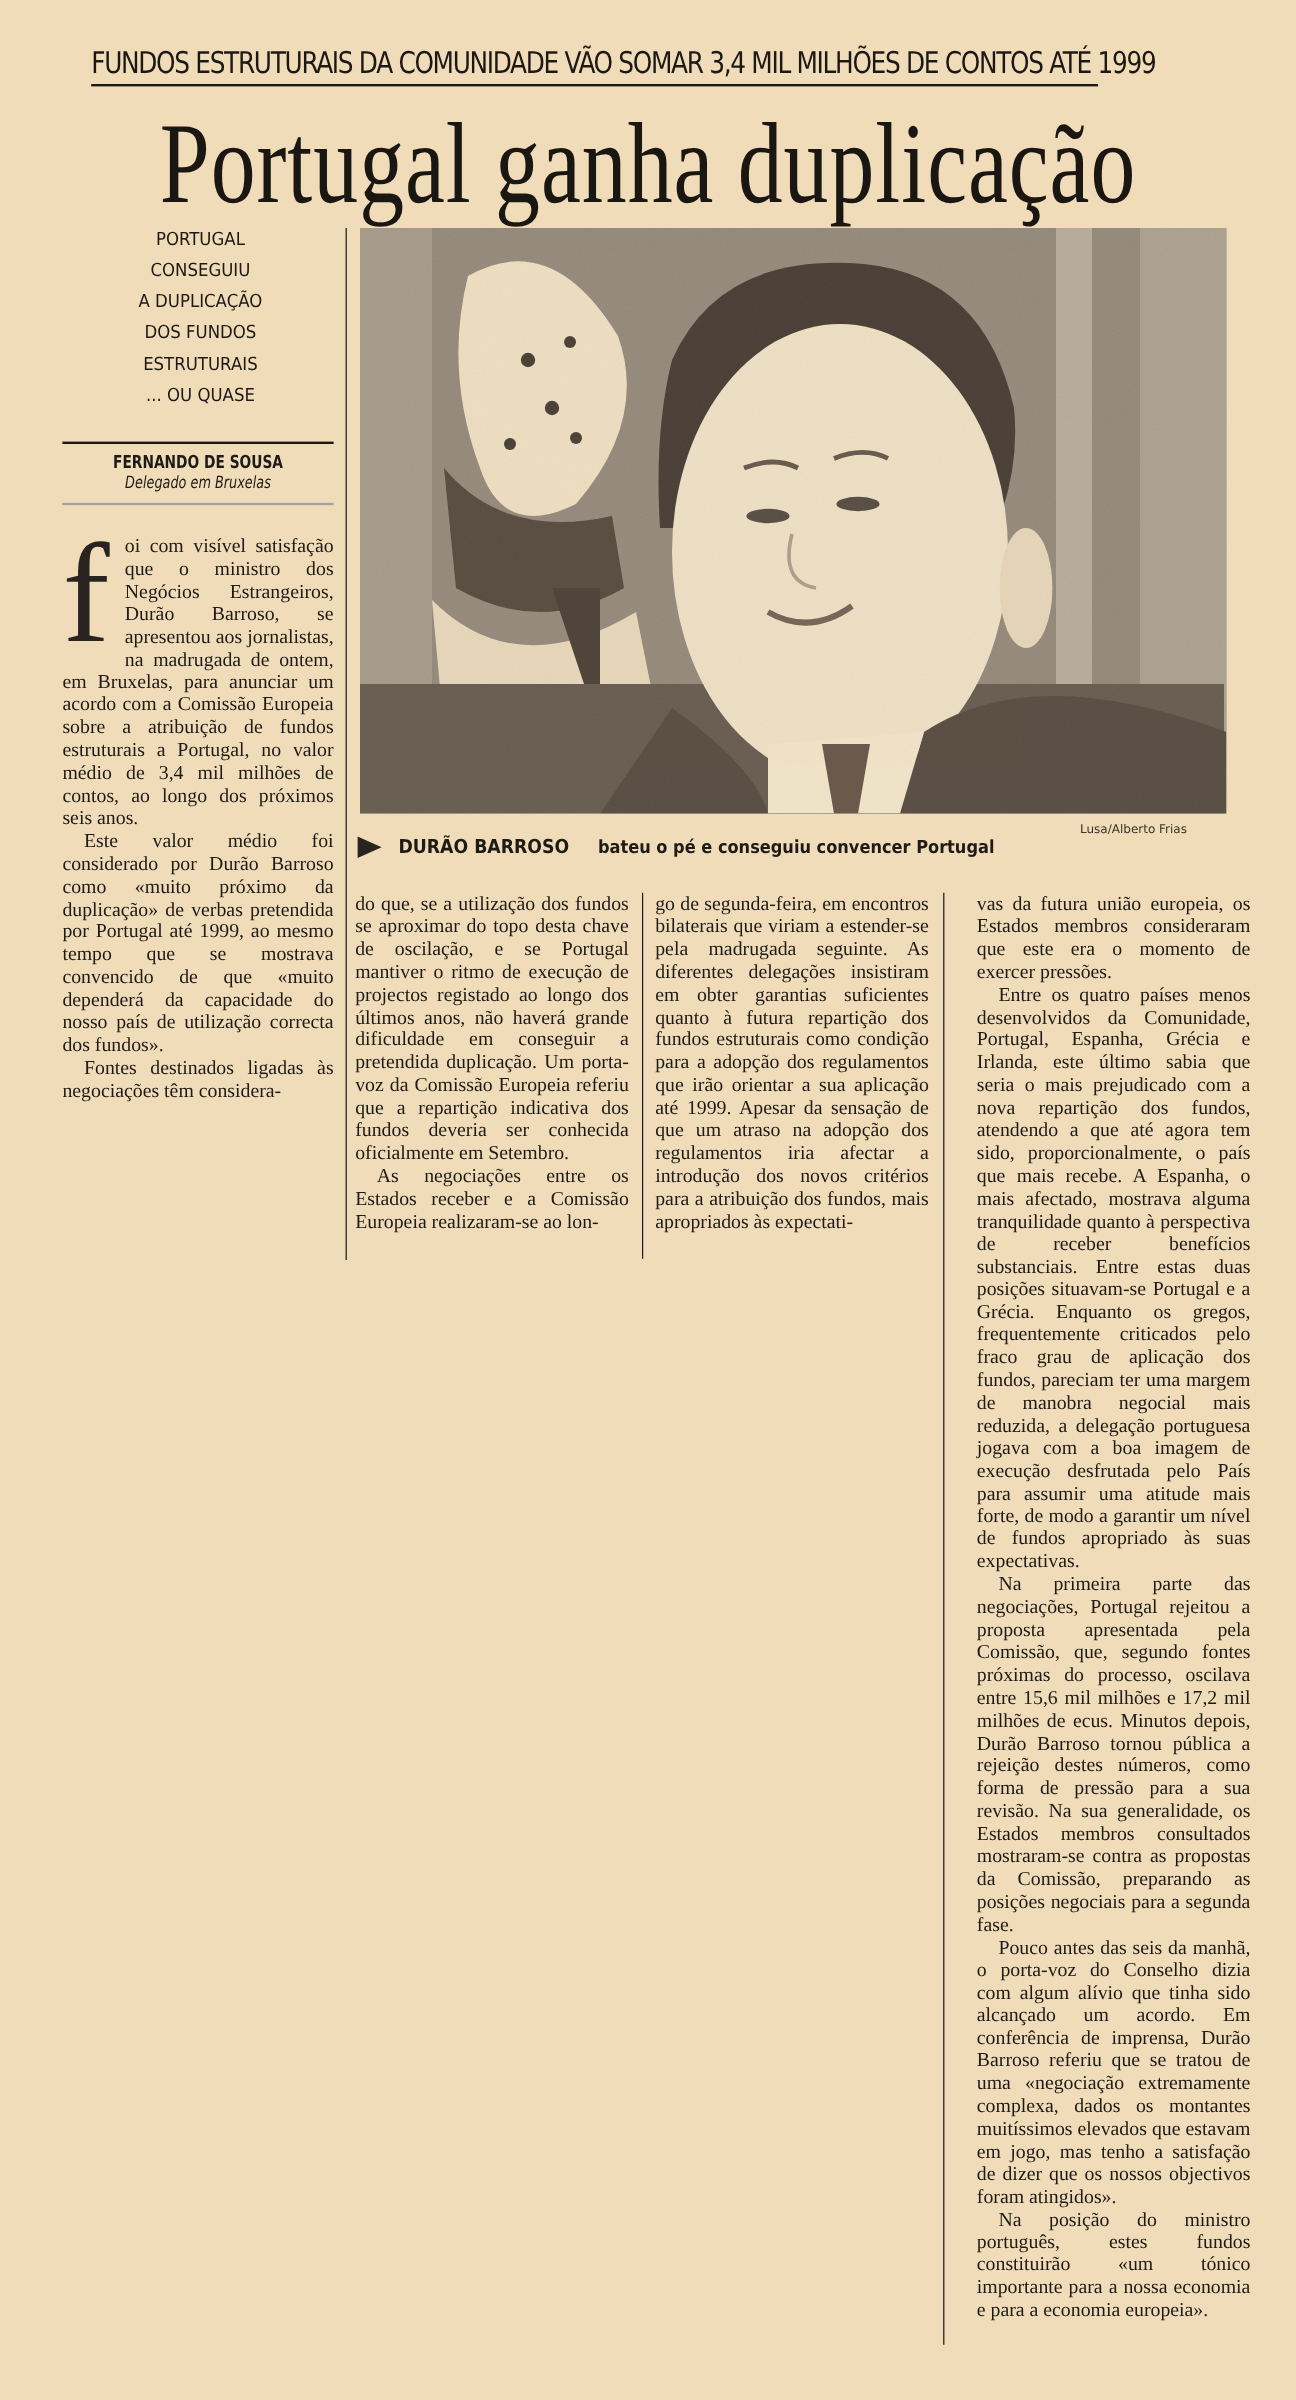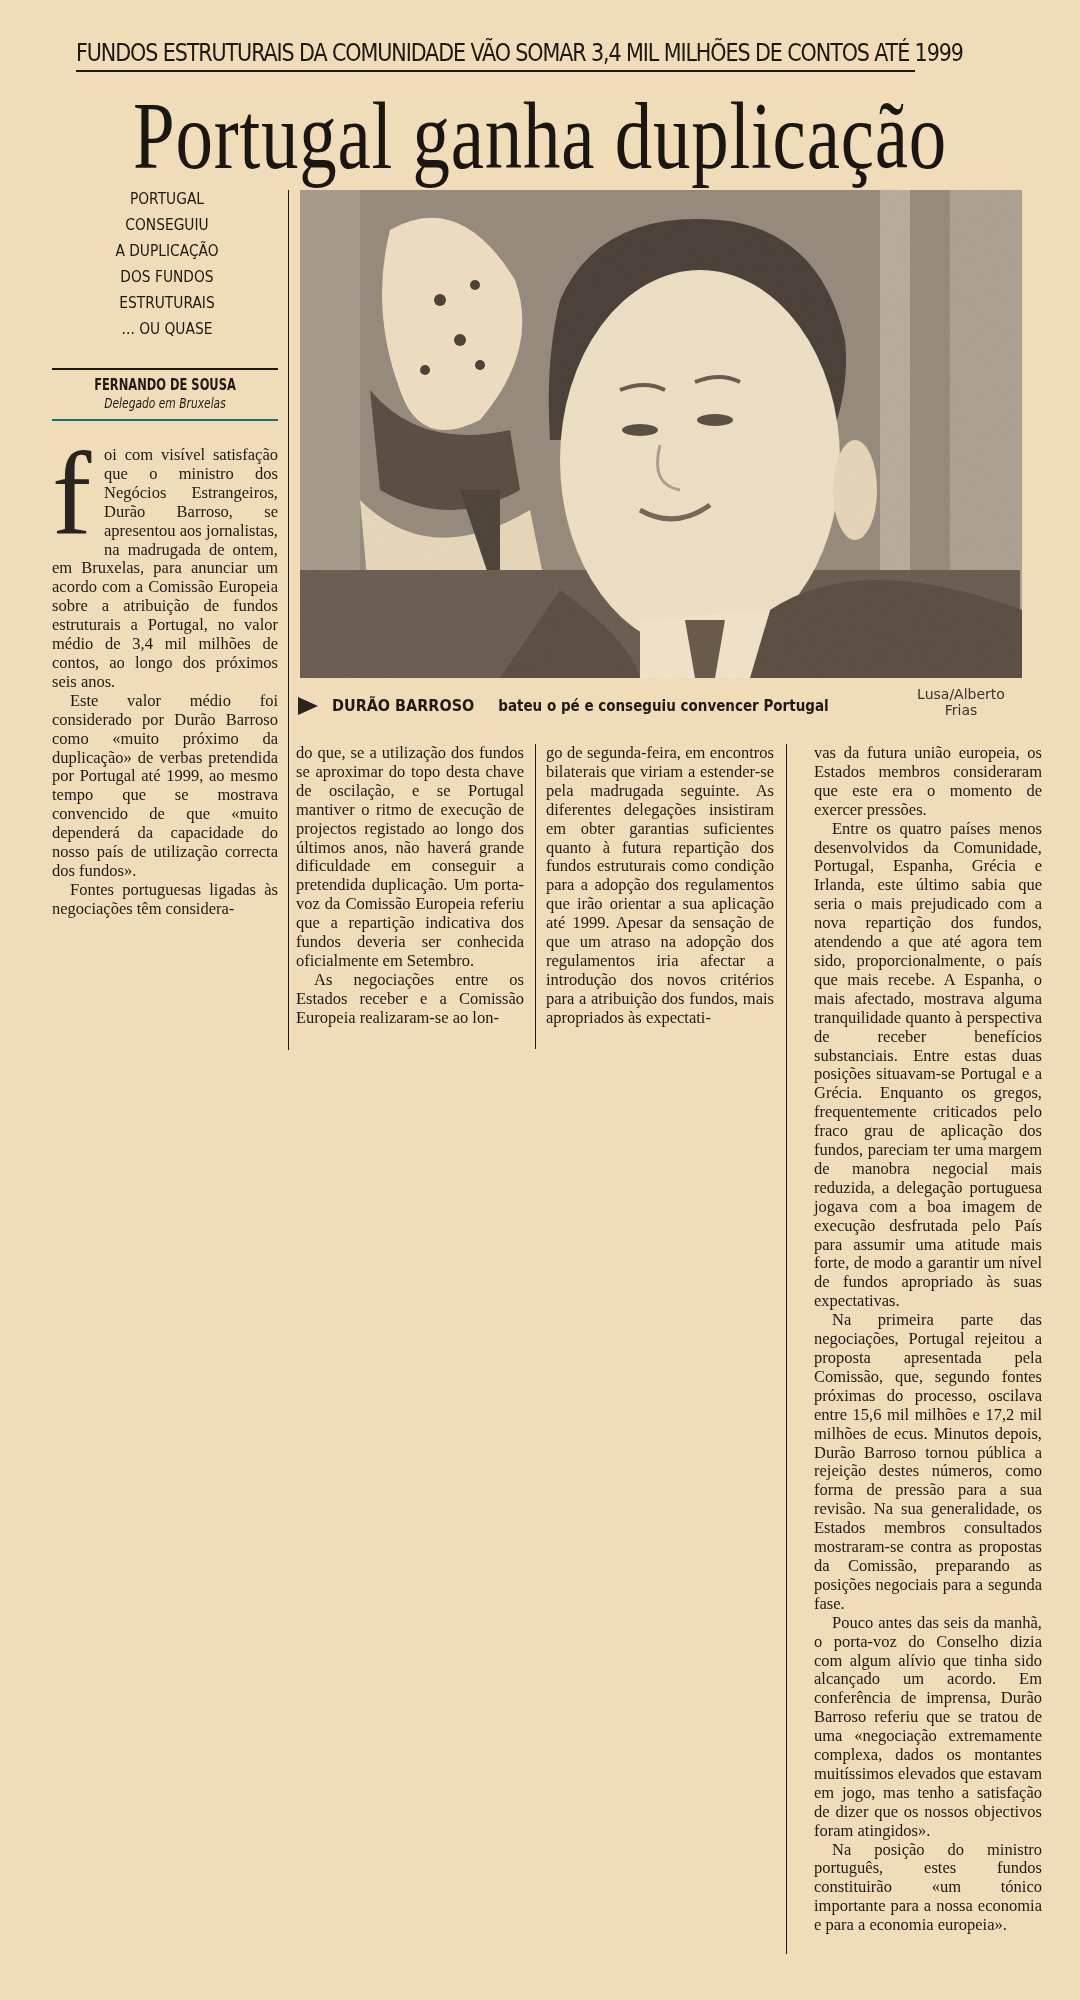--- a/index.html
+++ b/index.html
@@ -26,21 +26,21 @@
     letter-spacing:1px;
   }
   .deck {
     position:absolute; left:52px; top:186px; width:230px; text-align:center;
     font-family:"DejaVu Sans", sans-serif; font-size:15px; line-height:26px;
     color:#1c1814; text-transform:uppercase;
   }
   .deck div { transform:scaleX(0.92); }
   .byline-box {
     position:absolute; left:52px; top:368px; width:226px;
-    border-top:2px solid #1c1814; border-bottom:2px solid #0f766e;
+    border-top:2px solid #1c1814; border-bottom:2px solid #a3a3a3;
     text-align:center; padding:6px 0 7px 0;
   }
   .byline-name {
     font-family:"DejaVu Sans Condensed","DejaVu Sans", sans-serif; font-weight:bold;
     font-size:15px; line-height:19px; transform:scaleX(0.85);
   }
   .byline-role {
     font-family:"DejaVu Sans Condensed","DejaVu Sans", sans-serif; font-style:italic;
     font-size:14px; line-height:17px; transform:scaleX(0.85);
   }
@@ -60,22 +60,22 @@
     margin:4px 8px 0 0; color:#2a2420;
     text-indent:0;
   }
   .rule-v { position:absolute; width:1px; background:#1c1814; }
   .photo {
     position:absolute; left:300px; top:190px; width:722px; height:488px;
     background:#8f8478; overflow:hidden;
   }
   .photo svg { display:block; }
   .credit {
-    position:absolute; left:900px; top:686px; width:122px; text-align:center;
-    font-family:"DejaVu Sans", sans-serif; font-size:14px; color:#3a332c;
+    position:absolute; left:900px; top:686px; width:122px; text-align:left;
+    font-family:"DejaVu Sans", sans-serif; font-size:10px; color:#3a332c;
   }
   .caption {
     position:absolute; left:298px; top:696px; width:720px;
     font-family:"DejaVu Sans Condensed","DejaVu Sans", sans-serif; font-weight:bold;
     font-size:15px; line-height:20px; white-space:nowrap;
     display:flex; align-items:center;
   }
   .caption .arrow {
     width:0; height:0; border-top:9px solid transparent; border-bottom:9px solid transparent;
     border-left:20px solid #2a2420; margin-right:14px;
@@ -153,21 +153,21 @@
 
 <div class="caption">
   <span class="arrow"></span>
   <span class="lead">DURÃO BARROSO</span>
   <span>bateu o pé e conseguiu convencer Portugal</span>
 </div>
 
 <div class="col" id="col1">
   <p class="noindent"><span class="dropcap">f</span><span>oi com visível satisfação que o ministro dos Negócios Estrangeiros, Durão Barroso, se apresentou aos jornalistas, na madrugada de ontem, em Bruxelas, para anunciar um acordo com a Comissão Europeia sobre a atribuição de fundos estruturais a Portugal, no valor médio de 3,4 mil milhões de contos, ao longo dos próximos seis anos.</span></p>
   <p>Este valor médio foi considerado por Durão Barroso como «muito próximo da duplicação» de verbas pretendida por Portugal até 1999, ao mesmo tempo que se mostrava convencido de que «muito dependerá da capacidade do nosso país de utilização correcta dos fundos».</p>
-  <p>Fontes portuguesas ligadas às negociações têm considera-</p>
+  <p>Fontes destinados ligadas às negociações têm considera-</p>
 </div>
 
 <div class="col" id="col2">
   <p class="noindent">do que, se a utilização dos fundos se aproximar do topo desta chave de oscilação, e se Portugal mantiver o ritmo de execução de projectos registado ao longo dos últimos anos, não haverá grande dificuldade em conseguir a pretendida duplicação. Um porta-voz da Comissão Europeia referiu que a repartição indicativa dos fundos deveria ser conhecida oficialmente em Setembro.</p>
   <p>As negociações entre os Estados receber e a Comissão Europeia realizaram-se ao lon-</p>
 </div>
 
 <div class="col" id="col3">
   <p class="noindent">go de segunda-feira, em encontros bilaterais que viriam a estender-se pela madrugada seguinte. As diferentes delegações insistiram em obter garantias suficientes quanto à futura repartição dos fundos estruturais como condição para a adopção dos regulamentos que irão orientar a sua aplicação até 1999. Apesar da sensação de que um atraso na adopção dos regulamentos iria afectar a introdução dos novos critérios para a atribuição dos fundos, mais apropriados às expectati-</p>
 </div>

